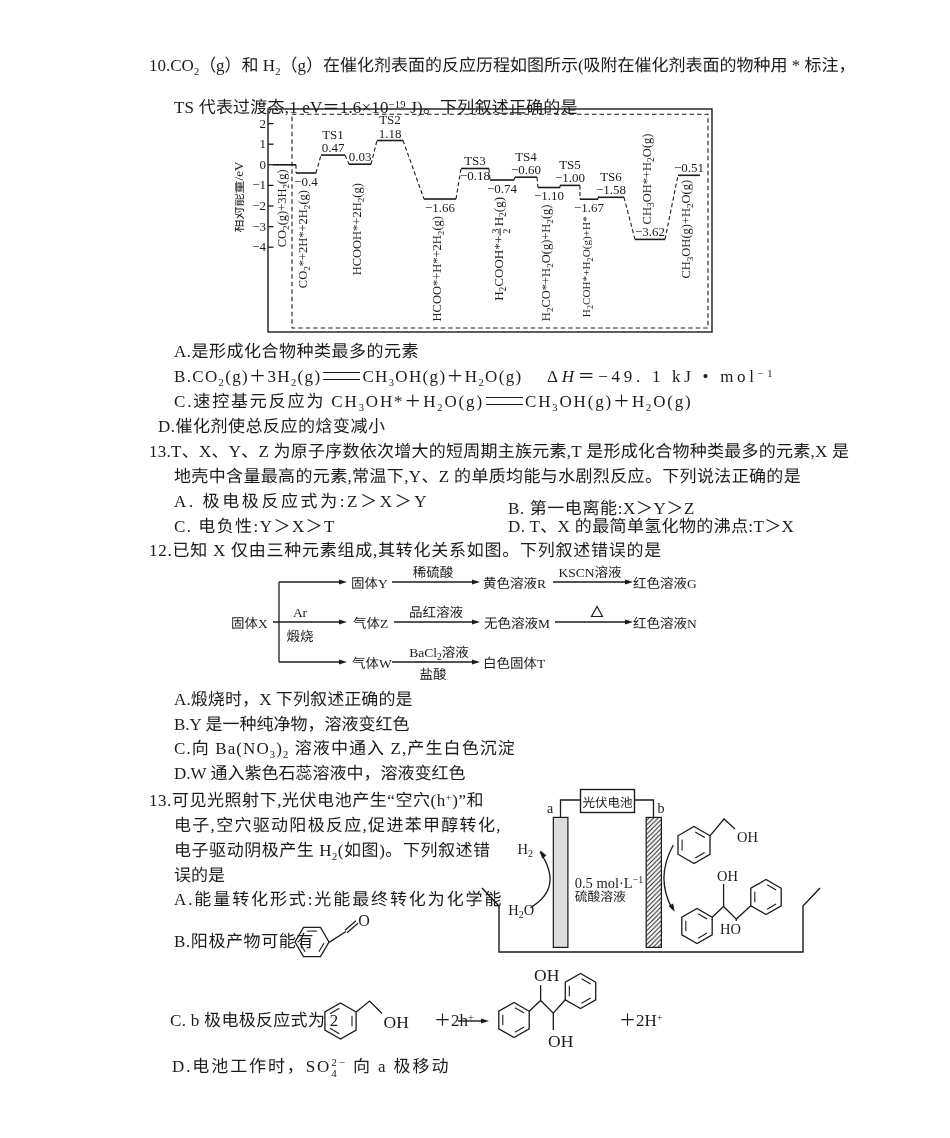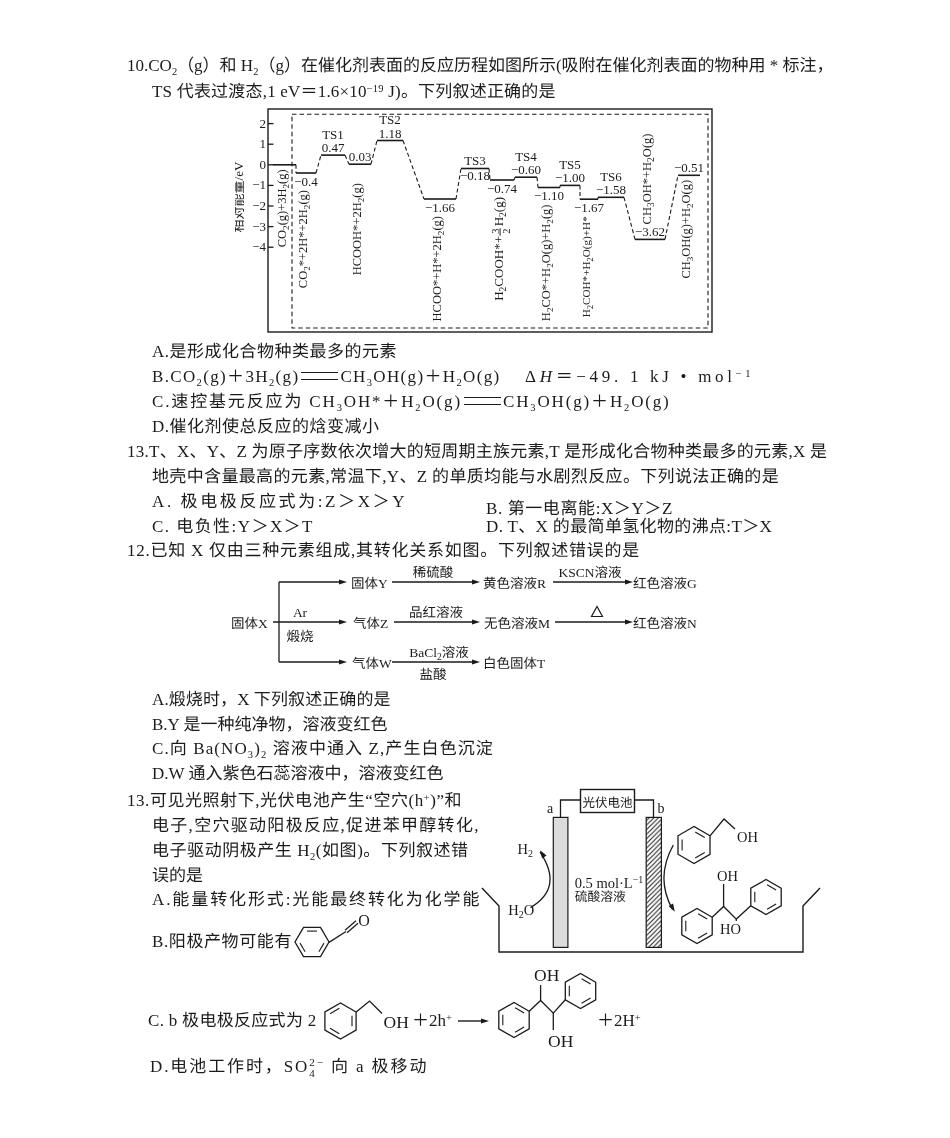--- a/index.html
+++ b/index.html
@@ -1,34 +1,34 @@
 <!DOCTYPE html>
 <html lang="zh-CN"><head>
 <meta charset="utf-8">
 <style>
 * { margin:0; padding:0; box-sizing:border-box; }
 html,body { width:950px; height:1138px; background:#fff; }
 body { font-family:"Liberation Serif", serif; color:#1b1b1b; position:relative; }
 svg text { font-family:"Liberation Serif", serif; fill:#1b1b1b; }
-.t { position:absolute; font-size:17px; line-height:22px; white-space:nowrap; }
+.t { position:absolute; font-size:17px; line-height:22px; white-space:nowrap;margin-left:22px; }
 sub { font-size:10.5px; vertical-align:-3.5px; line-height:0; }
 sup { font-size:10.5px; vertical-align:5.5px; line-height:0; }
 .eq { display:inline-block; width:37px; height:7.5px; border-top:1.6px solid #1b1b1b; border-bottom:1.6px solid #1b1b1b; vertical-align:2.5px; margin:0 2px; }
 .stk { display:inline-block; vertical-align:-4.5px; line-height:0; text-align:left; }
 .stk span { display:block; font-size:11px; line-height:10.5px; }
 </style>
 </head>
 <body>
 <div class="t" style="left:127px;top:55px;">10.CO<sub>2</sub>（g）和 H<sub>2</sub>（g）在催化剂表面的反应历程如图所示(吸附在催化剂表面的物种用 * 标注，</div>
-<div class="t" style="left:152px;top:81px;letter-spacing:0.2px;">TS 代表过渡态,1 eV＝1.6×10<sup>−19</sup> J)。下列叙述正确的是</div>
+<div class="t" style="left:152px;top:97px;letter-spacing:0.2px;">TS 代表过渡态,1 eV＝1.6×10<sup>−19</sup> J)。下列叙述正确的是</div>
 <div class="t" style="left:152px;top:341px;letter-spacing:0.5px;">A.是形成化合物种类最多的元素</div>
 <div class="t" style="left:152px;top:366px;letter-spacing:1.35px;">B.CO<sub>2</sub>(g)＋3H<sub>2</sub>(g)<span class="eq"></span>CH<sub>3</sub>OH(g)＋H<sub>2</sub>O(g)</div>
 <div class="t" style="left:525px;top:366px;letter-spacing:3.7px;">Δ<i>H</i>＝−49. 1 kJ • mol<sup>−1</sup></div>
 <div class="t" style="left:152px;top:391px;letter-spacing:1.85px;">C.速控基元反应为 CH<sub>3</sub>OH*＋H<sub>2</sub>O(g)<span class="eq"></span>CH<sub>3</sub>OH(g)＋H<sub>2</sub>O(g)</div>
-<div class="t" style="left:152px;top:416px;letter-spacing:0.5px;">D.催化剂使总反应的焓变减小</div>
+<div class="t" style="left:136px;top:416px;letter-spacing:0.5px;">D.催化剂使总反应的焓变减小</div>
 <div class="t" style="left:127px;top:441px;letter-spacing:0.25px;">13.T、X、Y、Z 为原子序数依次增大的短周期主族元素,T 是形成化合物种类最多的元素,X 是</div>
 <div class="t" style="left:152px;top:466px;letter-spacing:0.35px;text-align:center;">地壳中含量最高的元素,常温下,Y、Z 的单质均能与水剧烈反应。下列说法正确的是</div>
 <div class="t" style="left:152px;top:491px;letter-spacing:2.6px;">A. 极电极反应式为:Z＞X＞Y</div>
 <div class="t" style="left:486px;top:498px;letter-spacing:0.6px;">B. 第一电离能:X＞Y＞Z</div>
 <div class="t" style="left:152px;top:516px;letter-spacing:1.45px;">C. 电负性:Y＞X＞T</div>
 <div class="t" style="left:486px;top:516px;letter-spacing:0.35px;">D. T、X 的最简单氢化物的沸点:T＞X</div>
 <div class="t" style="left:127px;top:540px;letter-spacing:0.75px;">12.已知 X 仅由三种元素组成,其转化关系如图。下列叙述错误的是</div>
 <div class="t" style="left:152px;top:689px;letter-spacing:0.1px;">A.煅烧时，X 下列叙述正确的是</div>
 <div class="t" style="left:152px;top:714px;">B.Y 是一种纯净物，溶液变红色</div>
 <div class="t" style="left:152px;top:738px;letter-spacing:1.1px;">C.向 Ba(NO<sub>3</sub>)<sub>2</sub> 溶液中通入 Z,产生白色沉淀</div>

